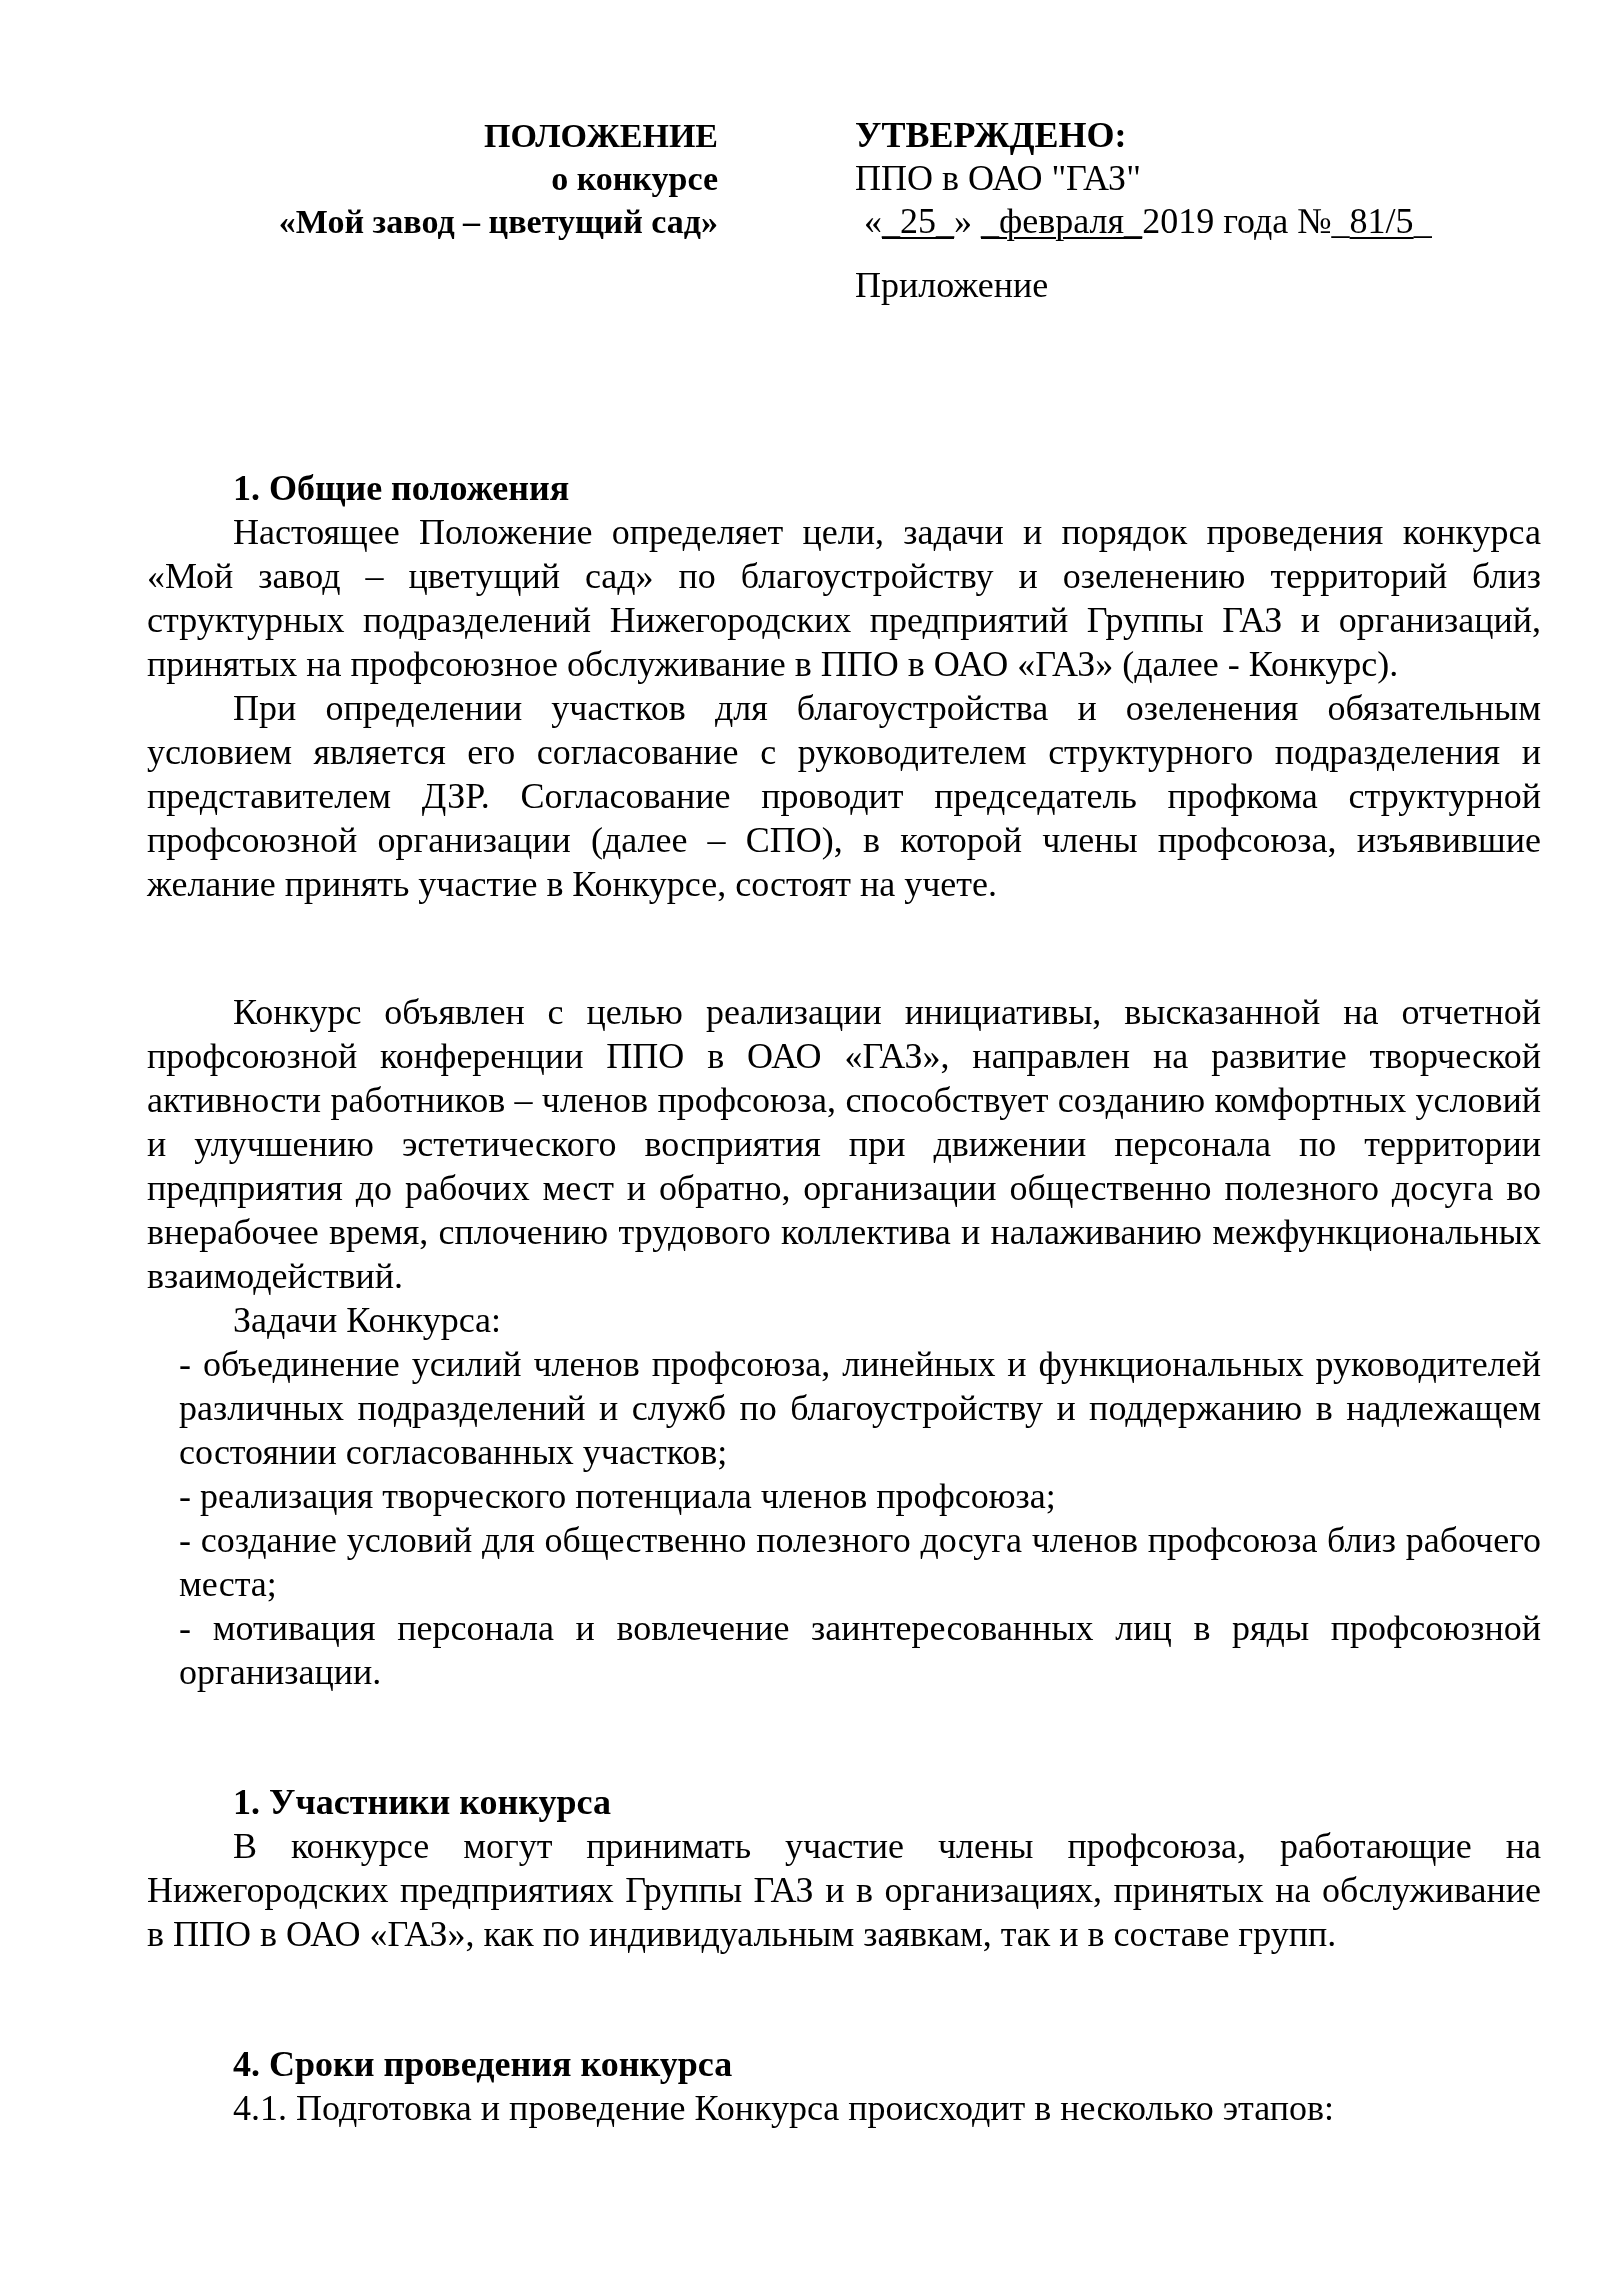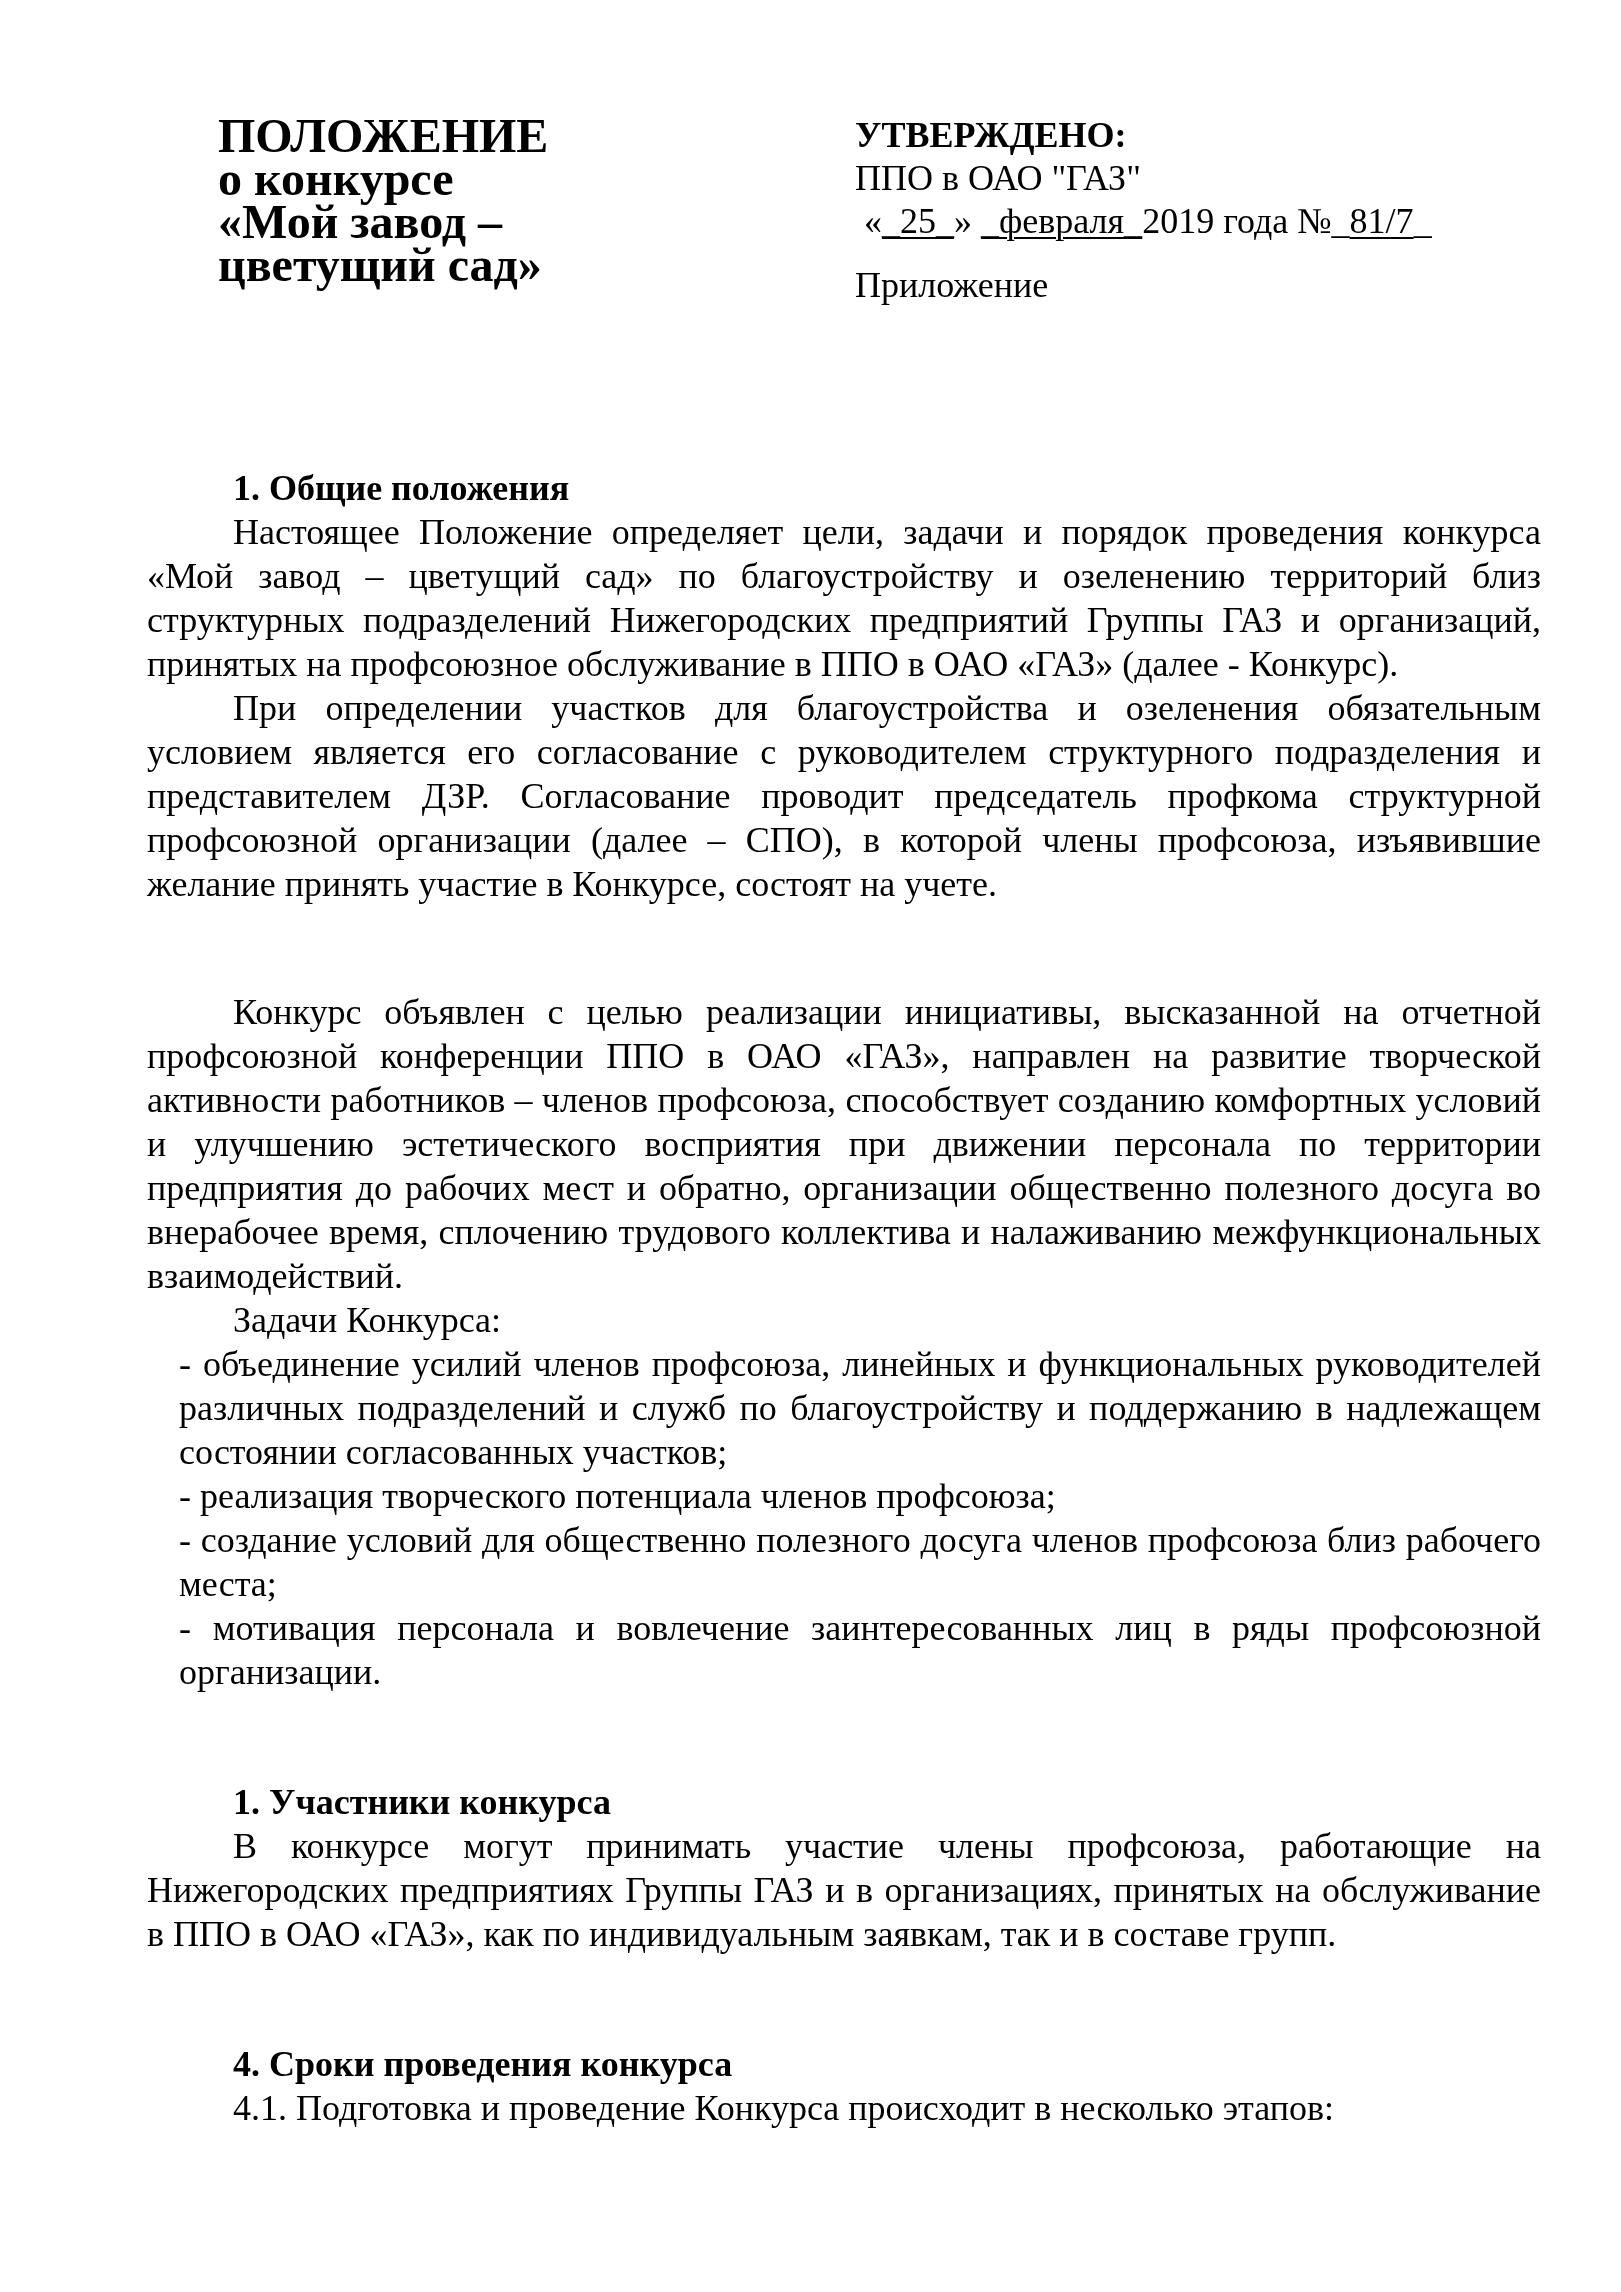--- a/index.html
+++ b/index.html
@@ -1,21 +1,21 @@
 <!DOCTYPE html>
 <html><head>
 <meta charset="utf-8">
 <style>
   html, body { margin: 0; padding: 0; background: #ffffff; }
   body { width: 1621px; height: 2293px; position: relative; overflow: hidden;
          font-family: "Liberation Serif", "DejaVu Serif", serif; color: #000; }
   .page { position: absolute; left: 0; top: 0; width: 1621px; height: 2293px; background: #fff; }
 
-  .hdr-left { position: absolute; left: 218px; top: 114px; width: 500px; text-align: left;
-              font-weight: bold; font-size: 48px; line-height: 43px; }
+  .hdr-left { position: absolute; left: 218px; top: 114px; width: 500px; text-align: right;
+              font-weight: bold; font-size: 34px; line-height: 43px; }
   .hdr-right { position: absolute; left: 855px; top: 114px; width: 725px;
                font-size: 36px; line-height: 43px; }
   .hdr-right .approved { font-weight: bold; }
   .hdr-right .date-line { white-space: pre; }
   .u { text-decoration: underline; text-decoration-thickness: 2px; text-underline-offset: 3.9px; }
   .hdr-right .appendix { margin-top: 21px; }
 
   .section { position: absolute; left: 147px; width: 1394px; font-size: 36px; line-height: 44px; }
   .section h2 { margin: 0; font-size: 36px; font-weight: bold; padding-left: 86px; line-height: 44px; font-family: Liberation Serif, serif; }
   .section p { margin: 0; text-align: justify; text-align-last: left; }
@@ -29,21 +29,21 @@
 
   <div class="hdr-left">
     <div>ПОЛОЖЕНИЕ</div>
     <div>о конкурсе</div>
     <div>«Мой завод – цветущий сад»</div>
   </div>
 
   <div class="hdr-right">
     <div class="approved">УТВЕРЖДЕНО:</div>
     <div>ППО в ОАО "ГАЗ"</div>
-    <div class="date-line"><span> «</span><span class="u">_25_</span><span>» </span><span class="u">_февраля_</span><span>2019 года №</span><span>_</span><span class="u">81/7</span><span>_</span></div>
+    <div class="date-line"><span> «</span><span class="u">_25_</span><span>» </span><span class="u">_февраля_</span><span>2019 года №</span><span>_</span><span class="u">81/5</span><span>_</span></div>
     <div class="appendix">Приложение</div>
   </div>
 
   <div class="section" style="top:466px;">
     <h2>1. Общие положения</h2>
     <p class="ind">Настоящее Положение определяет цели, задачи и порядок проведения конкурса «Мой завод – цветущий сад» по благоустройству и озеленению территорий близ структурных подразделений Нижегородских предприятий Группы ГАЗ и организаций, принятых на профсоюзное обслуживание в ППО в ОАО «ГАЗ» (далее - Конкурс).</p>
     <p class="ind">При определении участков для благоустройства и озеленения обязательным условием является его согласование с руководителем структурного подразделения и представителем ДЗР. Согласование проводит председатель профкома структурной профсоюзной организации (далее – СПО), в которой члены профсоюза, изъявившие желание принять участие в Конкурсе, состоят на учете.</p>
   </div>
 
   <div class="section" style="top:990px;">

